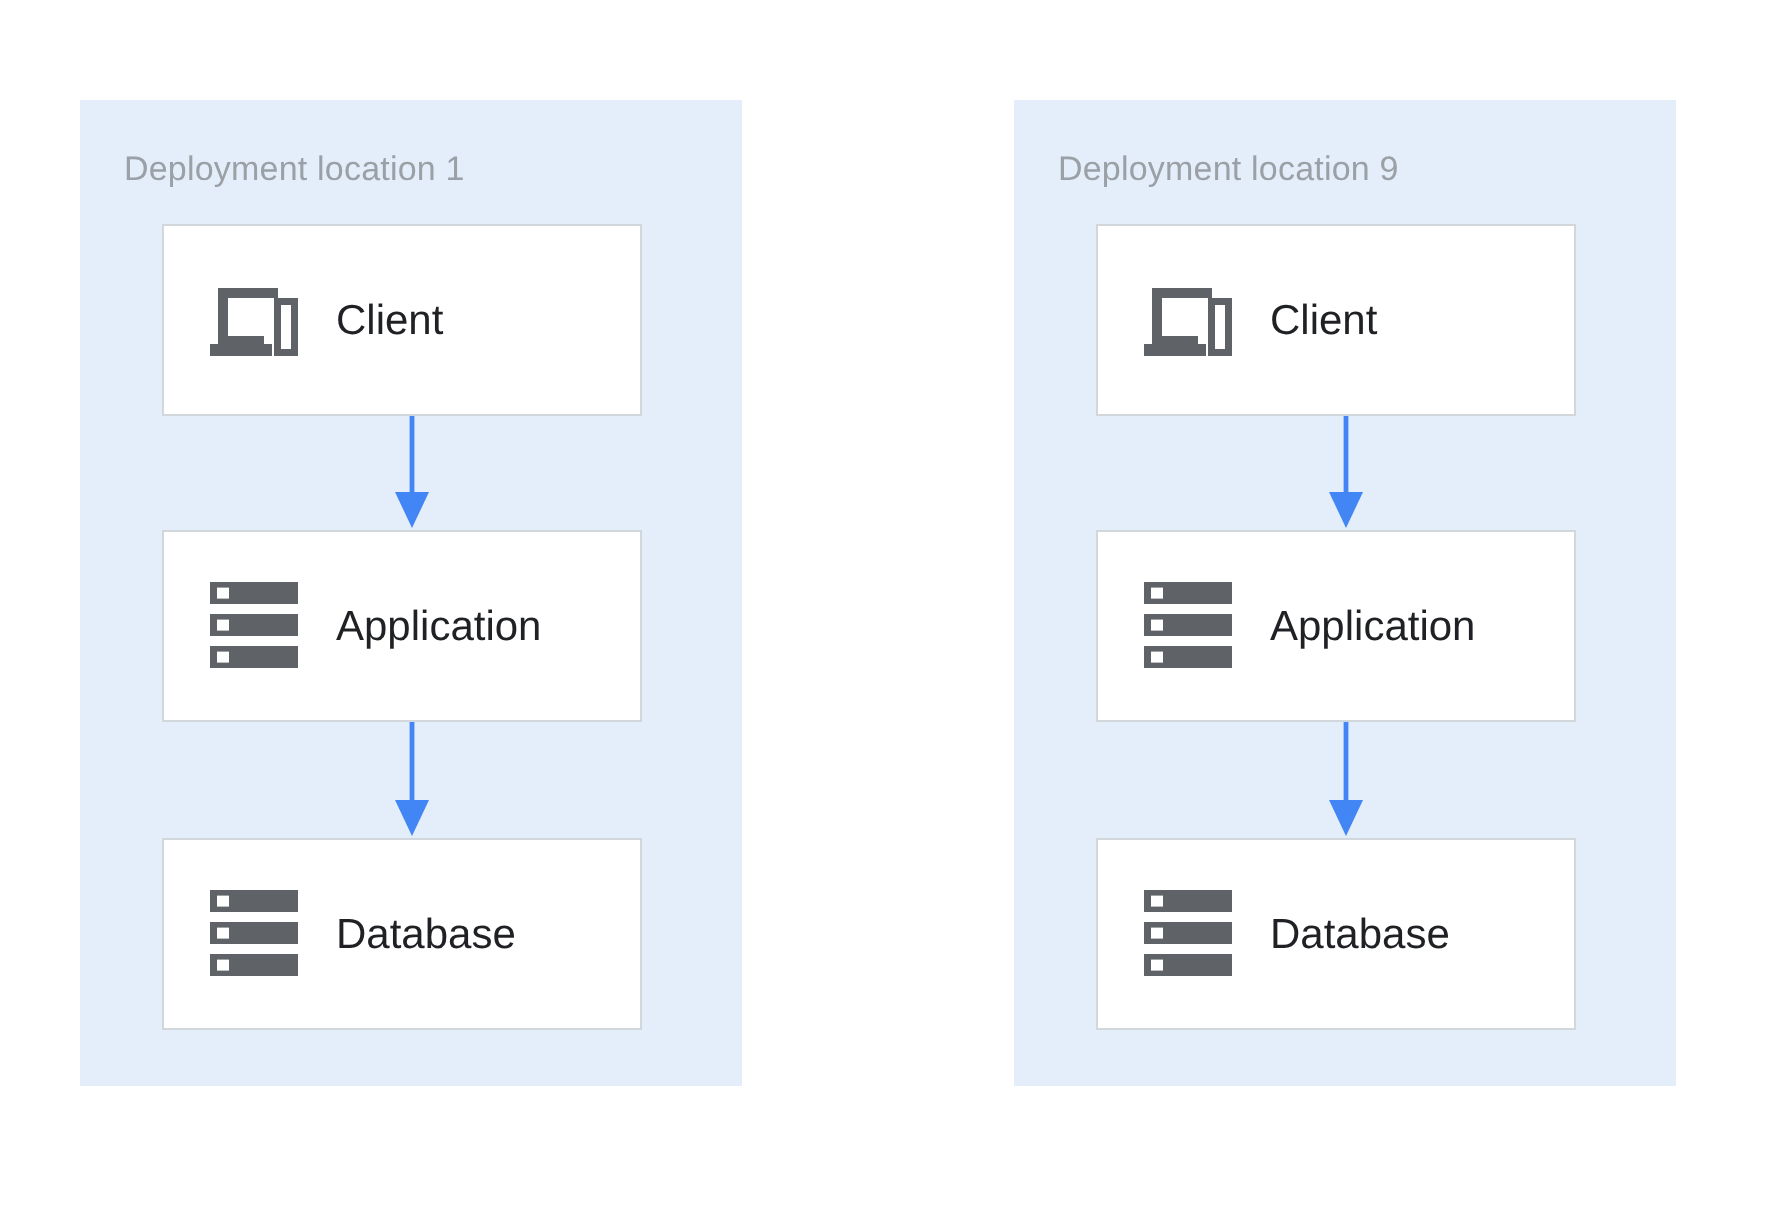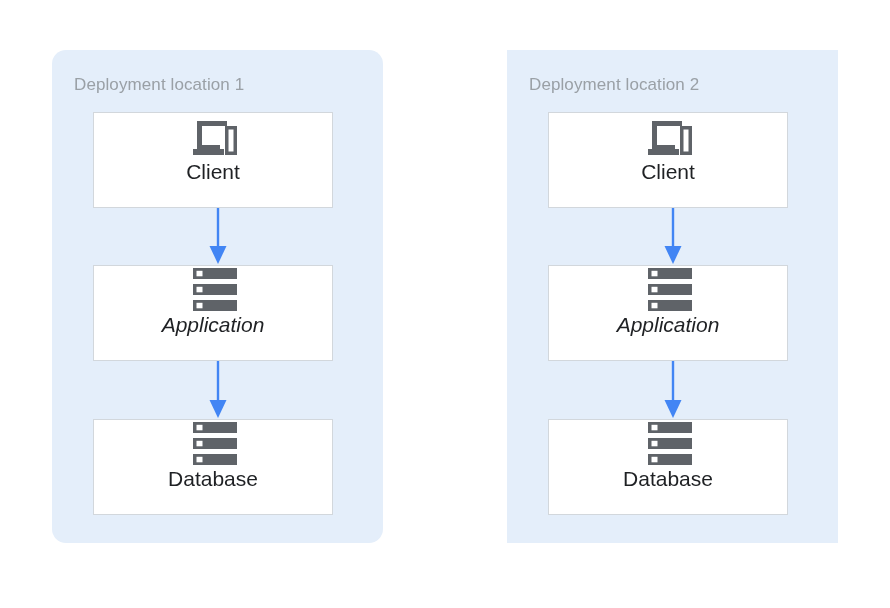--- a/index.html
+++ b/index.html
@@ -20,21 +20,21 @@
     background: #ffffff;
   }
   .zone {
     position: absolute;
     top: 50px;
     width: 331px;
     height: 493px;
     background: #e4eefa;
     box-sizing: border-box;
   }
-  #zone-0 { left: 52px; border-radius: 14px; }
+  #zone-0 { left: 40px; }
   #zone-1 { left: 507px; }
   .zone-title {
     position: absolute;
     left: 22px;
     top: 26px;
     font-size: 17px;
     color: #9aa0a6;
     letter-spacing: 0.1px;
     white-space: nowrap;
     line-height: 1;
@@ -42,25 +42,25 @@
   }
   .node-box {
     position: absolute;
     left: 41px;
     width: 240px;
     height: 96px;
     background: #ffffff;
     border: 1px solid #d2d7dc;
     box-sizing: border-box;
     display: flex;
-    flex-direction: column;
+    flex-direction: row;
     align-items: center;
   }
   .node-row-0 { top: 62px; }
-  .node-row-1 { top: 215px; font-style: italic; }
+  .node-row-1 { top: 215px; }
   .node-row-2 { top: 369px; text-align: center; }
 
   .node-icon {
     width: 52px;
     height: 48px;
     margin-left: 20px;
     margin-right: 14px;
     flex: 0 0 auto;
     display: flex;
     align-items: center;
@@ -146,21 +146,21 @@
           <rect x="0" y="32" width="44" height="11" fill="#5f6368"></rect>
           <rect x="3.5" y="34.8" width="6" height="5.5" fill="#ffffff"></rect>
         </svg>
       </span>
       <span class="node-label">Database</span>
     </div>
   </div>
 
   <div class="zone" id="zone-1">
 
-    <div class="zone-title">Deployment location 2</div>
+    <div class="zone-title">Deployment location 9</div>
 
     <div class="node-box node-row-0">
       <span class="node-icon">
         <svg width="46" height="40" viewBox="0 0 46 40" aria-hidden="true">
           <path d="M4 4 h30 v5 H9 v19 h18 v5 H4 Z" fill="#5f6368"></path>
           <rect x="0" y="32" width="31" height="6" fill="#5f6368"></rect>
           <path d="M32 9 h12 v29 h-12 Z M35.5 12.5 h5 v22 h-5 Z" fill="#5f6368" fill-rule="evenodd"></path>
         </svg>
       </span>
       <span class="node-label">Client</span>

